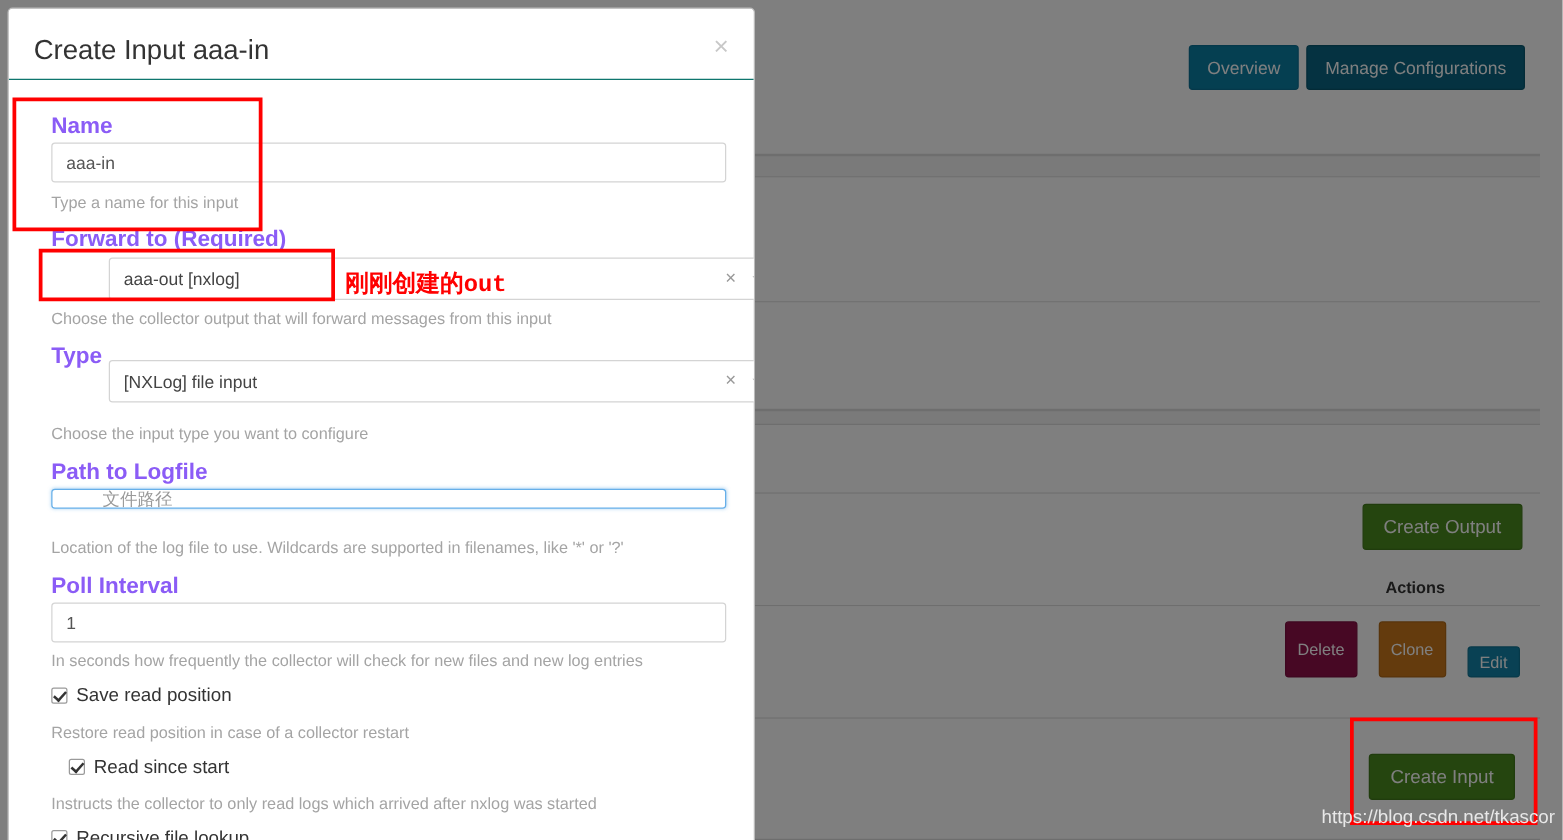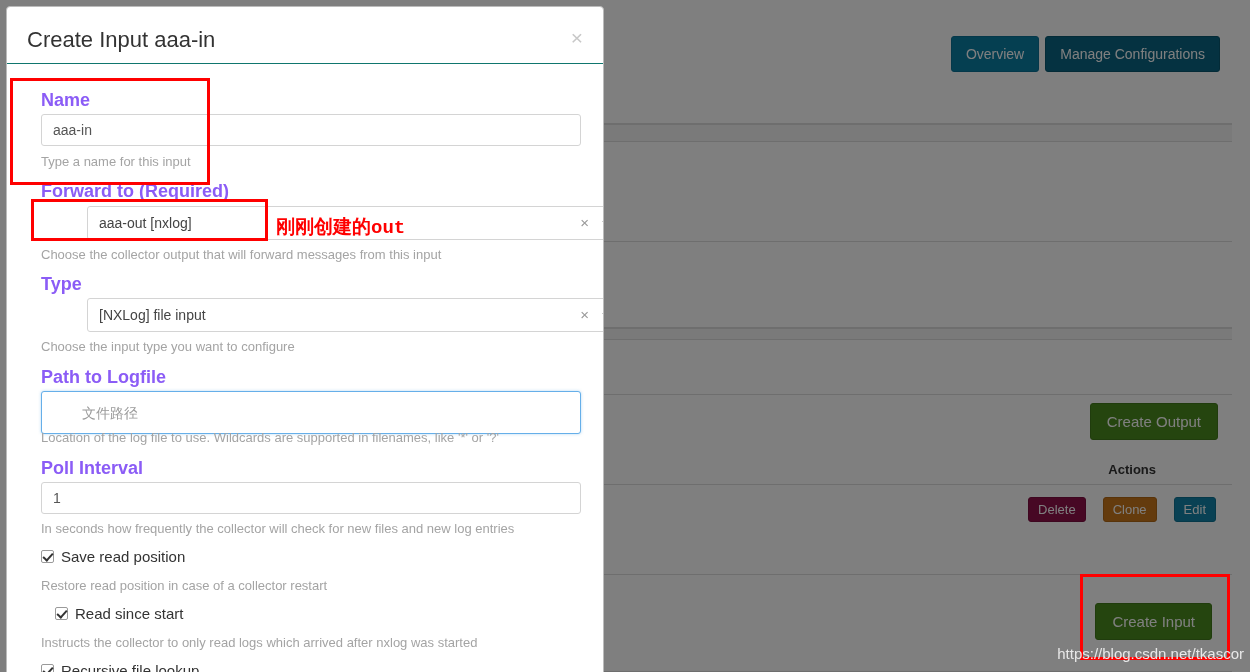--- a/index.html
+++ b/index.html
@@ -59,21 +59,21 @@
     cursor: pointer;
     white-space: nowrap;
     box-sizing: border-box;
     color: #ffffff;
   }
   .btn-info      { background: #0b7ea3; border-color: #0a7094; }
   .btn-info-dark { background: #0a6482; border-color: #09576f; }
   .btn-success   { background: #4a8a1e; border-color: #41791a; }
   .btn-danger    { background: #8f1049; border-color: #7d0e40; }
   .btn-warning   { background: #c8761a; border-color: #b06816; }
-  .btn-primary   { background: #1283a8; border-color: #0f7393; }
+  .btn-primary   { background: #1283a8; border-color: #0f7393; margin-top: 20px; }
 
   #nav-buttons {
     position: absolute;
     right: 12px;
     top: 36px;
     display: flex;
     gap: 6px;
   }
   #nav-buttons .btn { padding: 10px 14px; font-size: 14px; }
 
@@ -349,29 +349,29 @@
 
     <div class="abs field-label" style="left:34px; top:174px;">Forward to (Required)</div>
     <div class="abs select-box" style="left:34px; top:199px; width:540px;">
       <span class="select-value">aaa-out [nxlog]</span>
       <span class="select-clear">×</span>
       <span class="select-caret"></span>
     </div>
     <div class="abs help-text" style="left:34px; top:240px;">Choose the collector output that will forward messages from this input</div>
 
     <div class="abs field-label" style="left:34px; top:267px;">Type</div>
-    <div class="abs select-box" style="left:34px; top:291px; width:540px;">
+    <div class="abs select-box" style="left:34px; top:281px; width:540px;">
       <span class="select-value">[NXLog] file input</span>
       <span class="select-clear">×</span>
       <span class="select-caret"></span>
     </div>
     <div class="abs help-text" style="left:34px; top:332px;">Choose the input type you want to configure</div>
 
     <div class="abs field-label" style="left:34px; top:360px;">Path to Logfile</div>
-    <input class="abs form-control focused" style="left: 34px; top: 384px; width: 540px; height: 43px; padding-left: 40px;" type="text" placeholder="文件路径">
+    <input class="abs form-control focused" style="left: 34px; top: 384px; width: 540px; height: 16px; padding-left: 40px;" type="text" placeholder="文件路径">
     <div class="abs help-text" style="left:34px; top:423px;">Location of the log file to use. Wildcards are supported in filenames, like '*' or '?'</div>
 
     <div class="abs field-label" style="left:34px; top:451px;">Poll Interval</div>
     <input class="abs form-control" style="left: 34px; top: 475px; width: 540px;" type="text" value="1">
     <div class="abs help-text" style="left:34px; top:514px;">In seconds how frequently the collector will check for new files and new log entries</div>
 
     <div class="abs checkbox-row" style="left:34px; top:541px;">
       <span class="cb checked"></span>
       <span class="cb-label">Save read position</span>
     </div>

